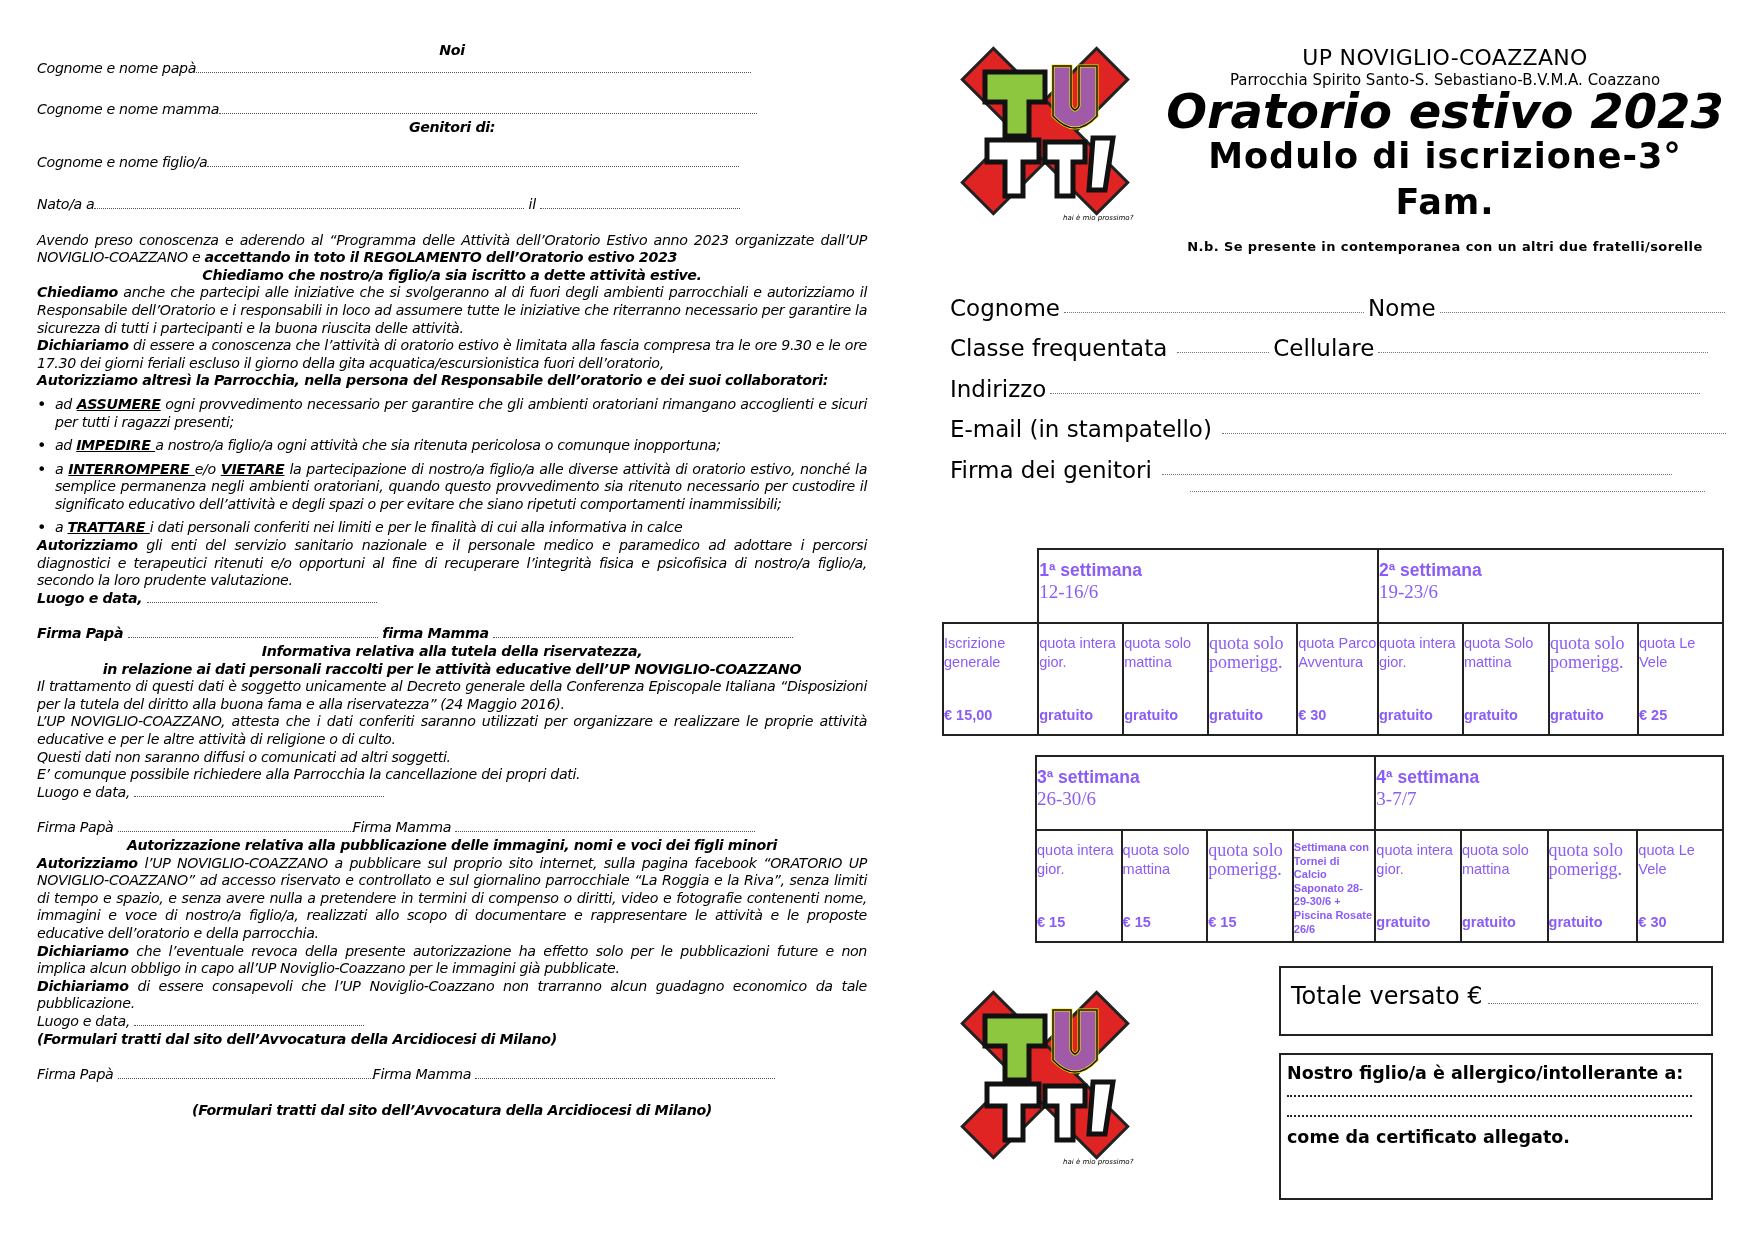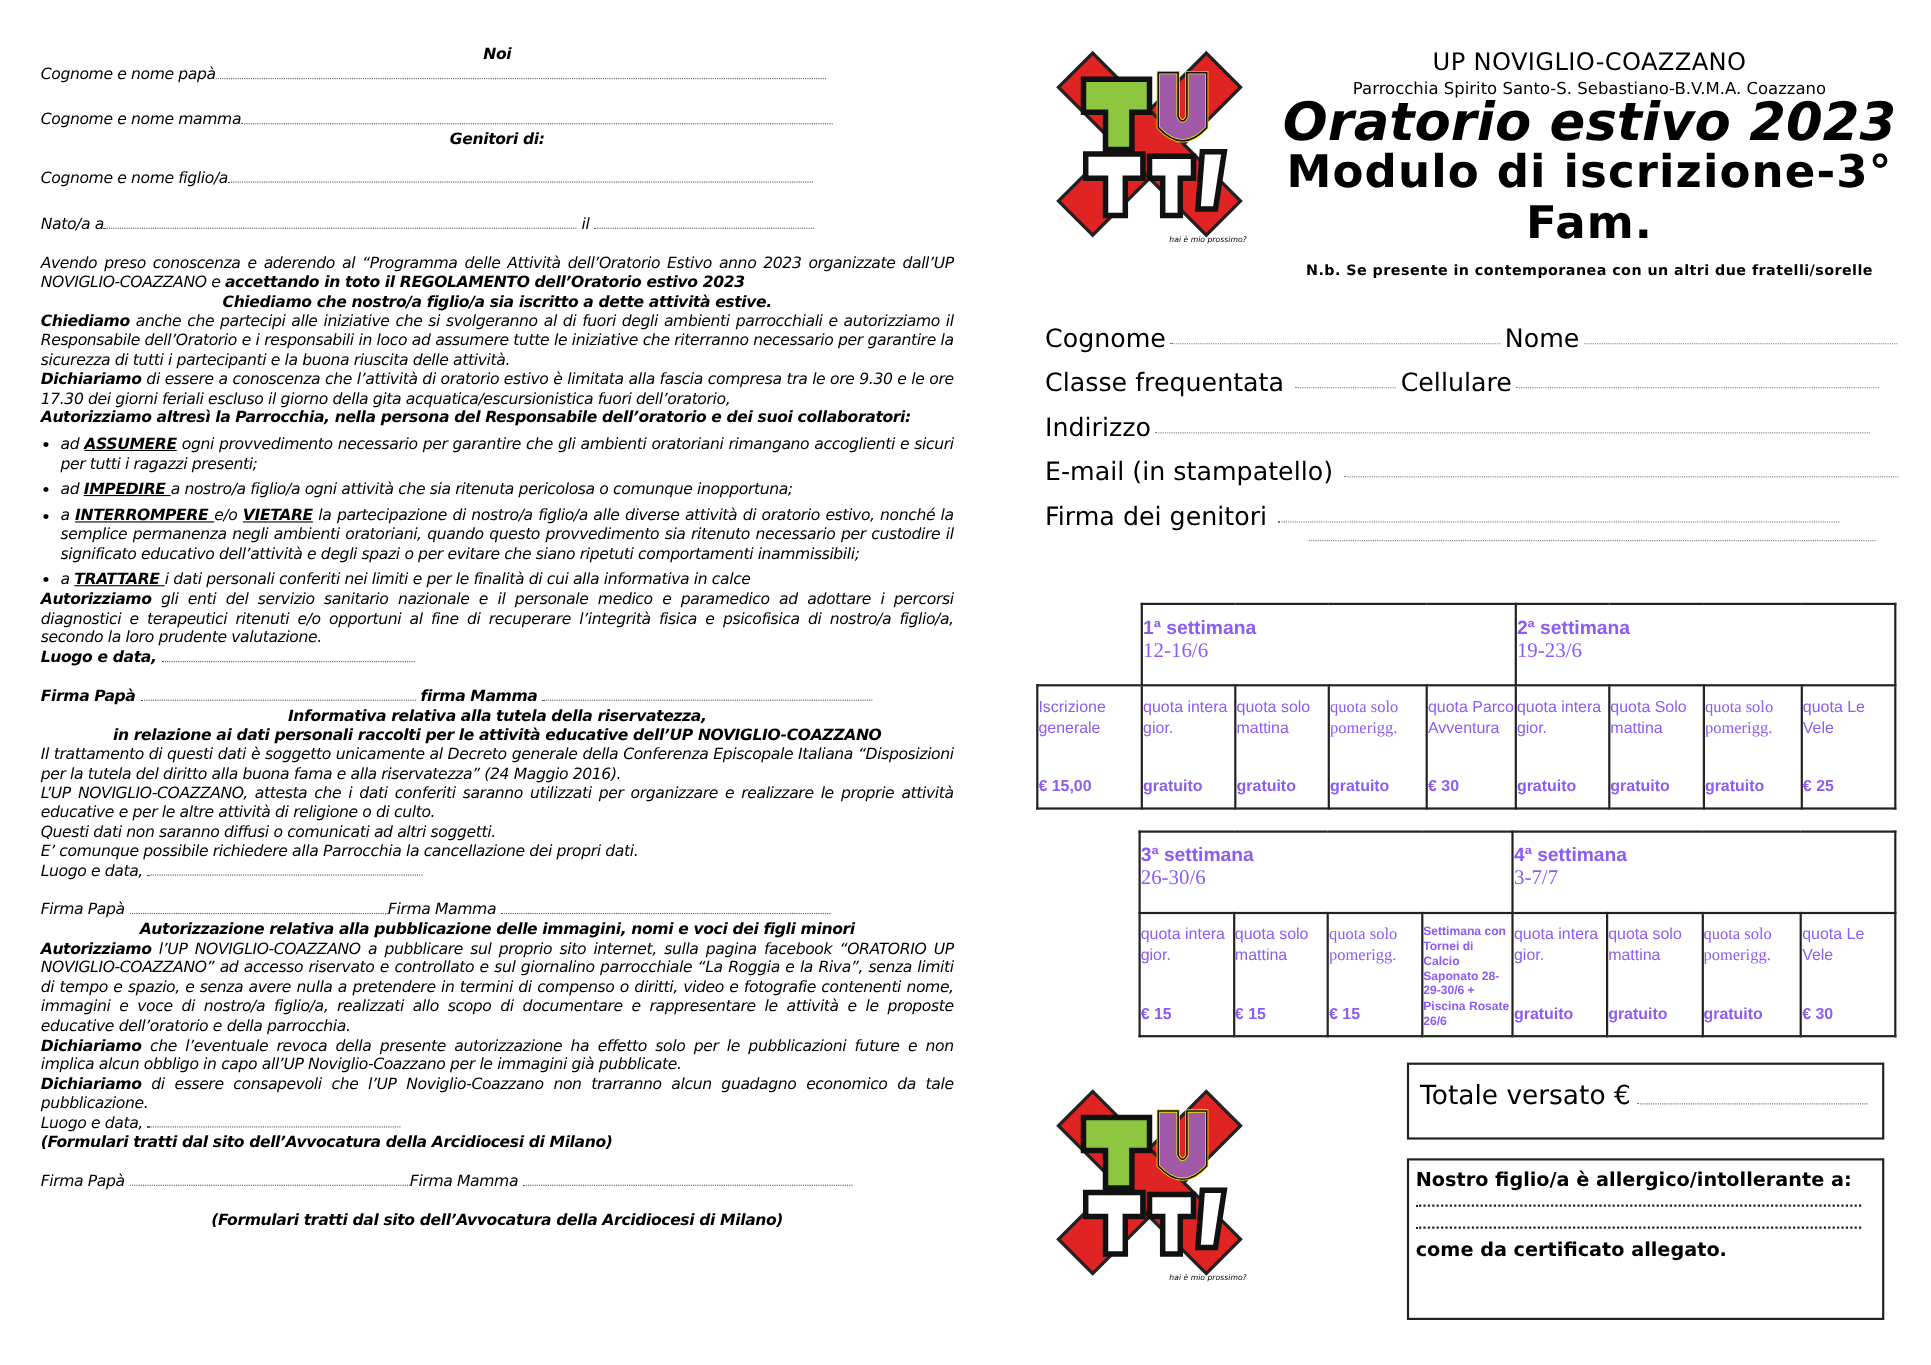--- a/index.html
+++ b/index.html
@@ -19,38 +19,38 @@
     .bullet { position: relative; padding-left: 18px; text-align: justify; }
     .bullet::before { content: "\2022"; position: absolute; left: 0; top: 0; font-style: normal; font-size: 16px; }
 
     
     .logo { position: absolute; width: 200px; height: 190px; }
     .logo svg { width: 100%; height: 100%; }
     .hdr { position: absolute; left: 1160px; top: 45px; width: 570px; text-align: center; }
     .hdr .org { font-size: 22px; line-height: 26px; letter-spacing: 0.3px; }
     .hdr .par { font-size: 15px; line-height: 18px; }
     .hdr .t1 { font-size: 48px; font-weight: bold; line-height: 44px; font-style: italic; }
-    .hdr .t2 { font-size: 41px; font-weight: bold; line-height: 46px; letter-spacing: 1px; }
+    .hdr .t2 { font-size: 35px; font-weight: bold; line-height: 46px; letter-spacing: 1px; }
     .hdr .nb { font-size: 13px; font-weight: bold; margin-top: 14px; letter-spacing: 0.4px; }
 
     .fields { position: absolute; left: 950px; top: 280px; width: 780px; font-size: 23px; }
     .frow { display: flex; align-items: flex-end; height: 40.5px; }
     .frow .lbl { white-space: nowrap; }
     .frow .fill { border-bottom: 1.5px dotted #777; height: 1px; margin: 0 4px 8px 4px; }
     .fill2 { position: absolute; left: 1190px; top: 491px; width: 515px; border-bottom: 1.5px dotted #777; }
 
     table.fee { position: absolute; border-collapse: collapse; font-family: "Liberation Sans", sans-serif; }
     table.fee td { border: 2.5px solid #222; vertical-align: top; font-size: 14.5px; line-height: 18.5px; color: #8b5cf6; }
     table.fee td.blank { border: none; }
     table.fee td.wk { height: 74px; padding-top: 10px; }
     table.fee .wkname { font-weight: bold; font-size: 17.5px; line-height: 21px; }
     table.fee .wkdate { font-family: "Liberation Serif", serif; font-size: 19px; line-height: 22px; }
     table.fee td.cell { height: 112px; position: relative; padding-top: 10px; }
     table.fee td.cell .val { position: absolute; left: 0; right: 12px; bottom: 10px; font-weight: bold; font-size: 14.5px; }
-    table.fee .serif { font-family: "Liberation Serif", serif; font-size: 15px; }
+    table.fee .serif { font-family: "Liberation Serif", serif; font-size: 18px; }
     table.fee .small { font-size: 11px; line-height: 13.6px; font-weight: bold; padding-top: 4px; }
 
     .box { position: absolute; border: 2.5px solid #222; }
     .box.total { left: 1279px; top: 966px; width: 434px; height: 70px; font-size: 24px; padding: 14px 0 0 10px; }
     .box.total .fill { display: inline-block; width: 210px; border-bottom: 1.5px dotted #777; margin-left: 6px; }
     .box.allergy { left: 1279px; top: 1053px; width: 434px; height: 147px; font-size: 17.5px; font-weight: bold; padding: 6px 0 0 6px; line-height: 24px; }
     .box.allergy .dl { border-bottom: 2px dotted #222; height: 12px; width: 405px; margin-bottom: 8px; }
   </style>
 </head>
 <body>

